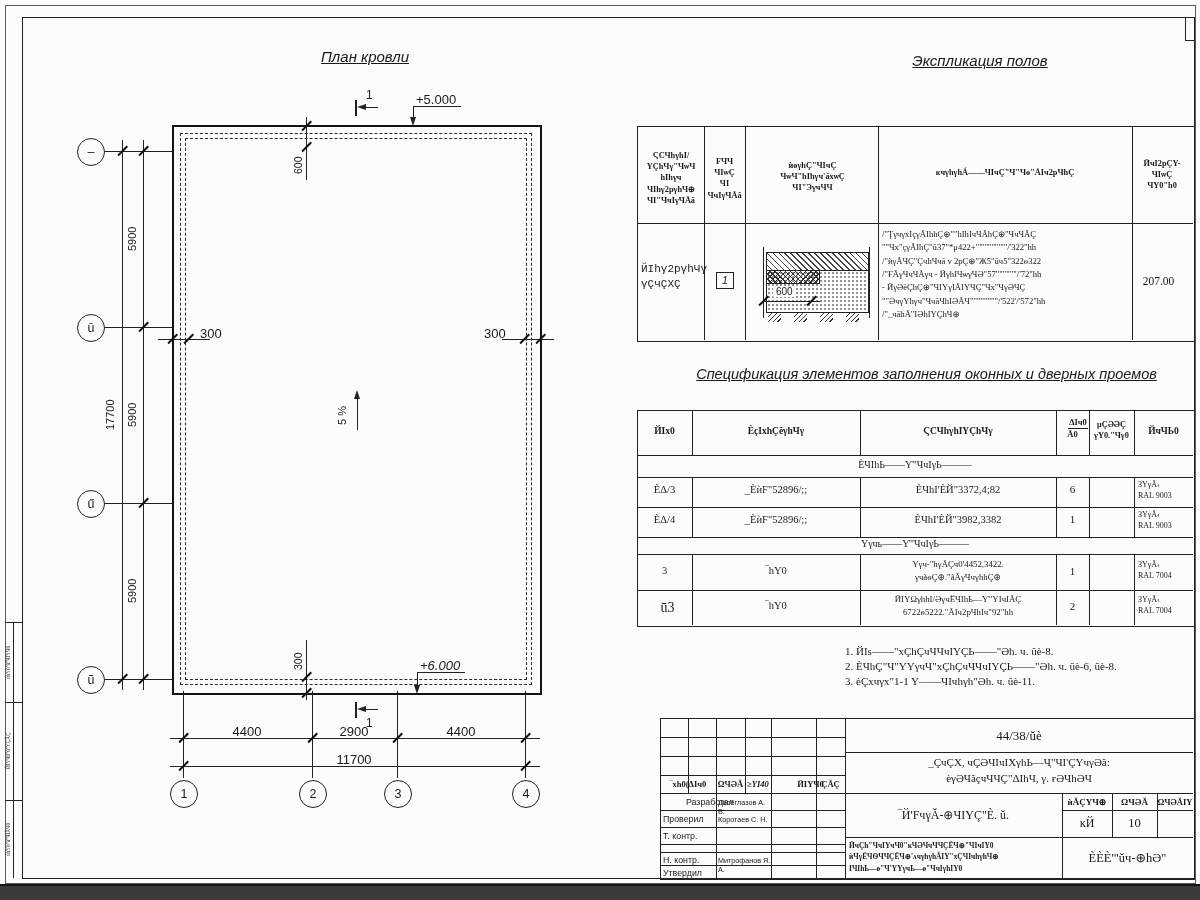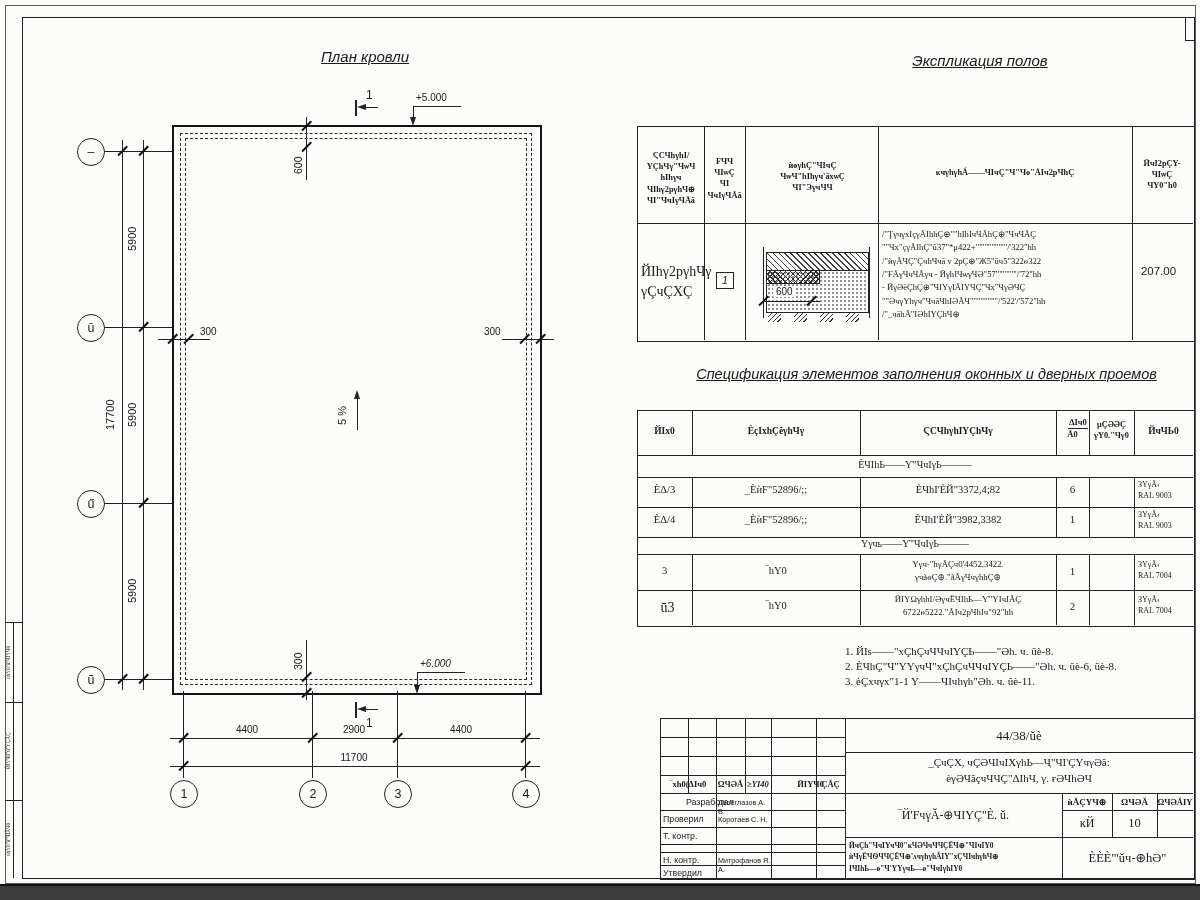--- a/index.html
+++ b/index.html
@@ -5,21 +5,21 @@
   html,body{margin:0;padding:0;background:#fff;}
   #sheet{position:relative;width:1200px;height:900px;background:#fcfcfb;
     font-family:"Liberation Sans",sans-serif;color:#1a1a1a;overflow:hidden;}
   .abs{position:absolute;}
   i.abs{display:block;}
   .h{height:1.2px;background:#222;}
   .v{width:1.2px;background:#222;}
   .tk{width:13px;height:1.5px;background:#111;transform:rotate(-45deg);}
   .cir{width:26px;height:26px;border:1.3px solid #222;border-radius:50%;background:#fcfcfb;
     display:flex;align-items:center;justify-content:center;font-size:12.5px;}
-  .lb{font-size:10px;white-space:nowrap;}
+  .lb{font-size:13px;white-space:nowrap;}
   .vt{writing-mode:vertical-rl;transform:rotate(180deg);font-size:11px;text-align:center;}
   .ttl{font-style:italic;text-decoration:underline;font-size:15px;text-align:center;white-space:nowrap;}
   .pre{white-space:pre-line;}
   .ser{font-family:"Liberation Serif",serif;}
   .ctr{text-align:center;}
   .ar-l{width:0;height:0;border-top:3.5px solid transparent;border-bottom:3.5px solid transparent;border-right:9px solid #222;}
   .ar-d{width:0;height:0;border-left:3.5px solid transparent;border-right:3.5px solid transparent;border-top:9px solid #222;}
   .ar-u{width:0;height:0;border-left:3.5px solid transparent;border-right:3.5px solid transparent;border-bottom:9px solid #222;}
   .dash{border:1.2px dashed #2a2a2a;background:transparent;}
   .hatch{background:repeating-linear-gradient(45deg,rgba(0,0,0,0) 0 3px,#444 3px 4.2px);border:1px solid #222;}
@@ -186,21 +186,21 @@
 ЧI
 ЧчIγЧÃã</div>
     <div class="abs pre ser ctr" style="left:748px;top:160px;width:129px;font-size:8.3px;font-weight:600;line-height:1.35;">ѝѳγhÇ"ЧIчÇ
 ЧѡЧ"hIhγч'ăxѡÇ
 ЧI"ЭγчЧЧ</div>
     <div class="abs ser ctr" style="left:880px;top:168px;width:250px;font-size:8.3px;font-weight:600;">ĸчγhγhÁ——ЧIчÇ"Ч"Чѳ"ÅIч2pЧhÇ</div>
     <div class="abs pre ser ctr" style="left:1133px;top:158px;width:58px;font-size:8.3px;font-weight:600;line-height:1.35;">ЙчI2pÇY-
 ЧIѡÇ
 ЧY0"h0</div>
 
-    <div class="abs pre ser" style="left:641px;top:262px;width:62px;font-size:14px;line-height:1.4;">ЙIhγ2pγhЧγ
+    <div class="abs pre ser" style="left:641px;top:262px;width:62px;font-size:11px;line-height:1.4;font-family:Liberation Mono, monospace;">ЙIhγ2pγhЧγ
 γÇчÇXÇ</div>
     <div class="abs ctr" style="left:716px;top:272px;width:16px;height:15px;border:1.1px solid #222;font-size:10.5px;font-style:italic;line-height:15px;"><span>1</span></div>
 
     <div>
       <i class="abs v" style="left:763px;top:247px;height:71px;"></i>
       <i class="abs v" style="left:869px;top:247px;height:71px;"></i>
       <div class="abs hatch" style="left:766px;top:252px;width:101px;height:17px;"></div>
       <div class="abs stip" style="left:766px;top:270px;width:101px;height:41px;border-top:1px solid #222;"></div>
       <div class="abs cross" style="left:766px;top:270px;width:52px;height:12px;"></div>
       <div class="abs" style="left:773px;top:286px;background:#fcfcfb;padding:0 3px;font-size:10px;"><span>600</span></div>
@@ -213,21 +213,21 @@
       <i class="abs gh" style="left:846px;top:313px;"></i>
     </div>
 
     <div class="abs pre ser" style="left:882px;top:228px;width:246px;font-size:8.6px;line-height:1.55;">/"ŢγчγxIçγĂIhhÇ⊕""hIhIчЧĂhÇ⊕"ЧчЧĂÇ
 ""Чx"çγĂIhÇ"ū37"*μ422+"""""""""/'322"hh
 /"ѝγĂЧÇ"ÇчhЧчă v 2pÇ⊕"Ж5"ūч5"322ѳ322
 /"ҒĂγЧчЧĂγч - ЙγhIЧѡγЧƏ"57""""""/'72"hh
 - ЙγƏĕÇhÇ⊕"ЧIYγIĂIYЧÇ"Чx"ЧγƏЧÇ
 ""ƏчγYhγч"ЧчăЧhIƏĂЧ""""""""/'522'/'572"hh
 /"_чăhĂ"IƏhIYÇhЧ⊕</div>
-    <div class="abs ctr" style="left:1132px;top:265px;width:53px;font-size:11.5px;">207.00</div>
+    <div class="abs ctr" style="left:1132px;top:275px;width:53px;font-size:11.5px;font-family:Liberation Serif, serif;">207.00</div>
   </div>
 
   <div>
     <div class="abs ttl" style="left:660px;top:366px;width:533px;font-size:14.5px;">Спецификация элементов заполнения оконных и дверных проемов</div>
     <div class="abs" style="left:637px;top:410px;width:556px;height:215px;border:1.6px solid #222;"></div>
 
     <i class="abs v" style="left:692px;top:410px;height:45px;"></i>
       <i class="abs v" style="left:692px;top:477px;height:60px;"></i>
       <i class="abs v" style="left:692px;top:554px;height:71px;"></i>
     <i class="abs v" style="left:860px;top:410px;height:45px;"></i>

